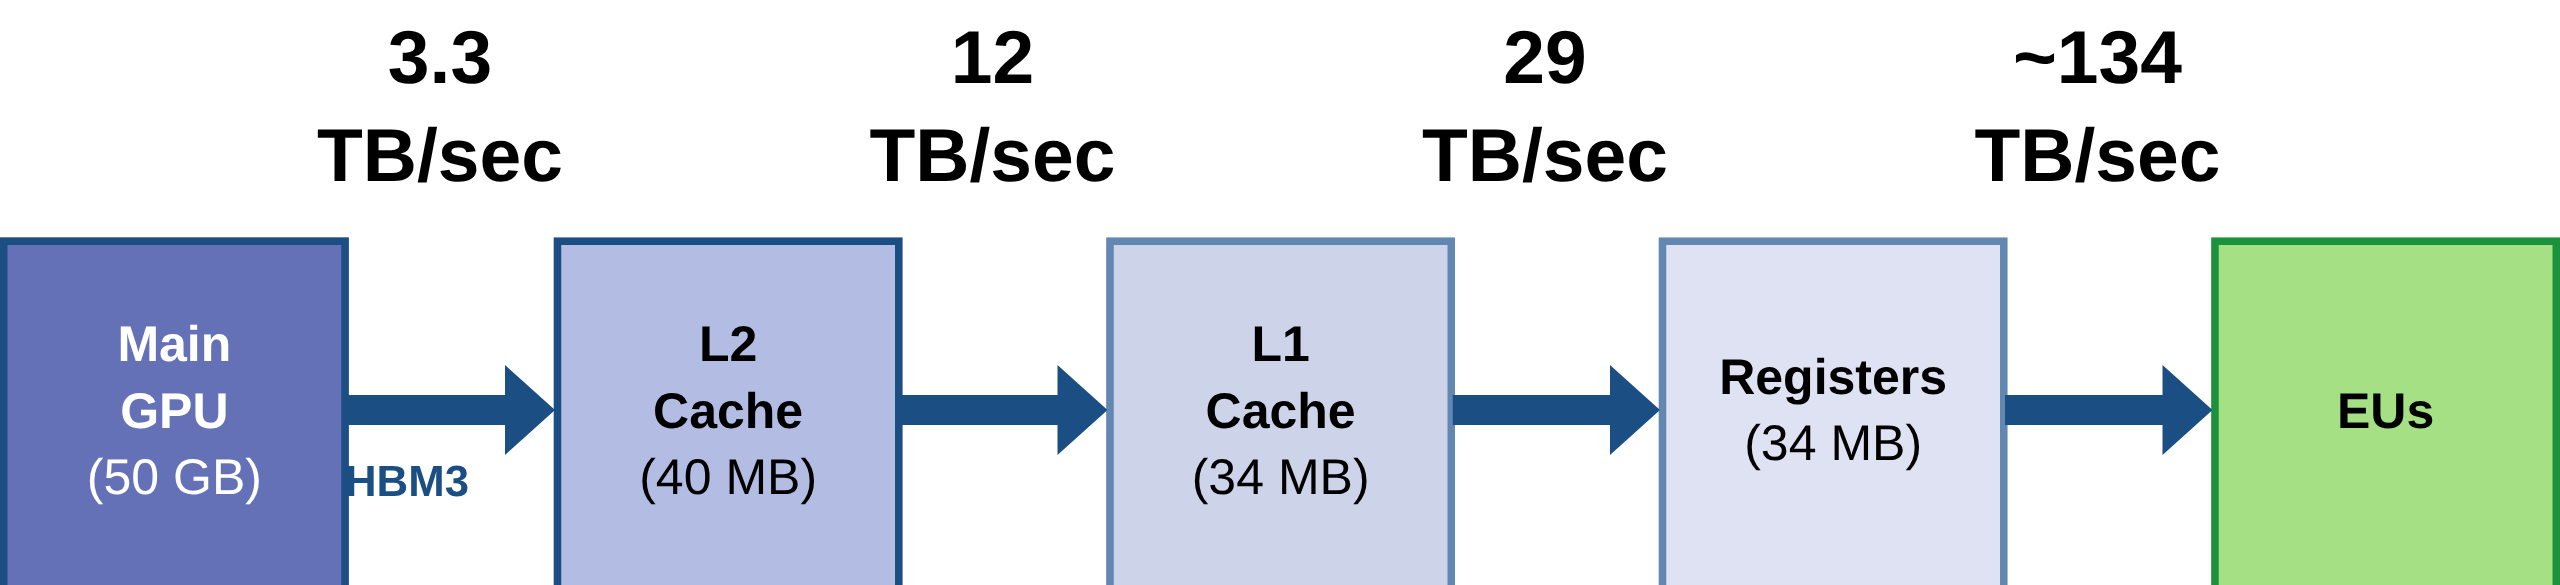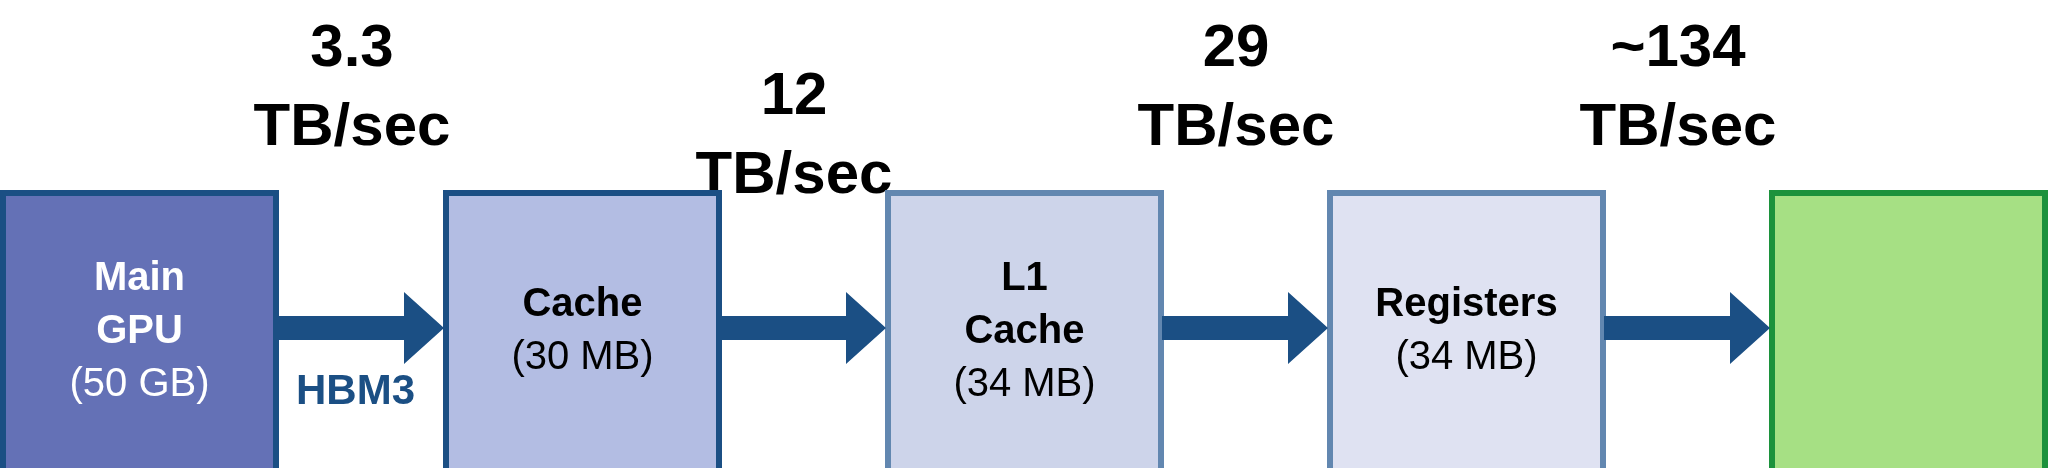--- a/index.html
+++ b/index.html
@@ -14,30 +14,30 @@
   .box .title { font-weight: bold; }
   .box .sub { font-weight: normal; }
   .box.mem { left: 0; width: 279px; background: #6471b6; border-color: #1b4f84; color: #fff; }
   .box.l2  { left: 443px; width: 279px; background: #b3bde3; border-color: #1b4f84; color: #000; }
   .box.l1  { left: 885px; width: 279px; background: #cdd4ea; border-color: #6287b0; color: #000; }
   .box.reg { left: 1327px; width: 279px; background: #dfe2f2; border-color: #6287b0; color: #000; }
   .box.eu  { left: 1769px; width: 279px; background: #a6e084; border-color: #1c923c; color: #000; }
   .box.mem { padding-top: 0; }
   .box .inner { margin-top: -10px; }
   .arrow { position: absolute; top: 292px; height: 72px; }
-  .hbm { position: absolute; left: 296px; top: 366px; font-size: 42px; font-weight: bold; color: #1b4f84; }
+  .hbm { position: absolute; left: 276px; top: 366px; font-size: 35px; font-weight: bold; color: #1b4f84; }
 </style>
 </head>
 <body>
 
 <div class="rate" style="left:202px;">
   <div>3.3</div>
   <div>TB/sec</div>
 </div>
-<div class="rate" style="left:644px;margin-top:48px;">
+<div class="rate" style="left:644px;">
   <div>12</div>
   <div>TB/sec</div>
 </div>
 <div class="rate" style="left:1086px;">
   <div>29</div>
   <div>TB/sec</div>
 </div>
 <div class="rate" style="left:1528px;text-align:center;">
   <div>~134</div>
   <div>TB/sec</div>
@@ -45,39 +45,41 @@
 
 <div class="box mem">
   <div class="inner">
     <div class="title">Main</div>
     <div class="title">GPU</div>
     <div class="sub">(50 GB)</div>
   </div>
 </div>
 <div class="box l2">
   <div class="inner">
+    <div class="title">L2</div>
     <div class="title">Cache</div>
-    <div class="sub">(30 MB)</div>
+    <div class="sub">(40 MB)</div>
   </div>
 </div>
 <div class="box l1">
   <div class="inner">
     <div class="title">L1</div>
     <div class="title">Cache</div>
     <div class="sub">(34 MB)</div>
   </div>
 </div>
 <div class="box reg">
   <div class="inner">
     <div class="title">Registers</div>
     <div class="sub">(34 MB)</div>
   </div>
 </div>
 <div class="box eu">
   <div class="inner">
+    <div class="title">EUs</div>
   </div>
 </div>
 
 <svg class="arrow" style="left:278px;" width="166" height="72" viewBox="0 0 166 72">
   <polygon points="0,24 126,24 126,0 166,36 126,72 126,48 0,48" fill="#1b4f84"></polygon>
 </svg>
 <svg class="arrow" style="left:720px;" width="166" height="72" viewBox="0 0 166 72">
   <polygon points="0,24 126,24 126,0 166,36 126,72 126,48 0,48" fill="#1b4f84"></polygon>
 </svg>
 <svg class="arrow" style="left:1162px;" width="166" height="72" viewBox="0 0 166 72">

